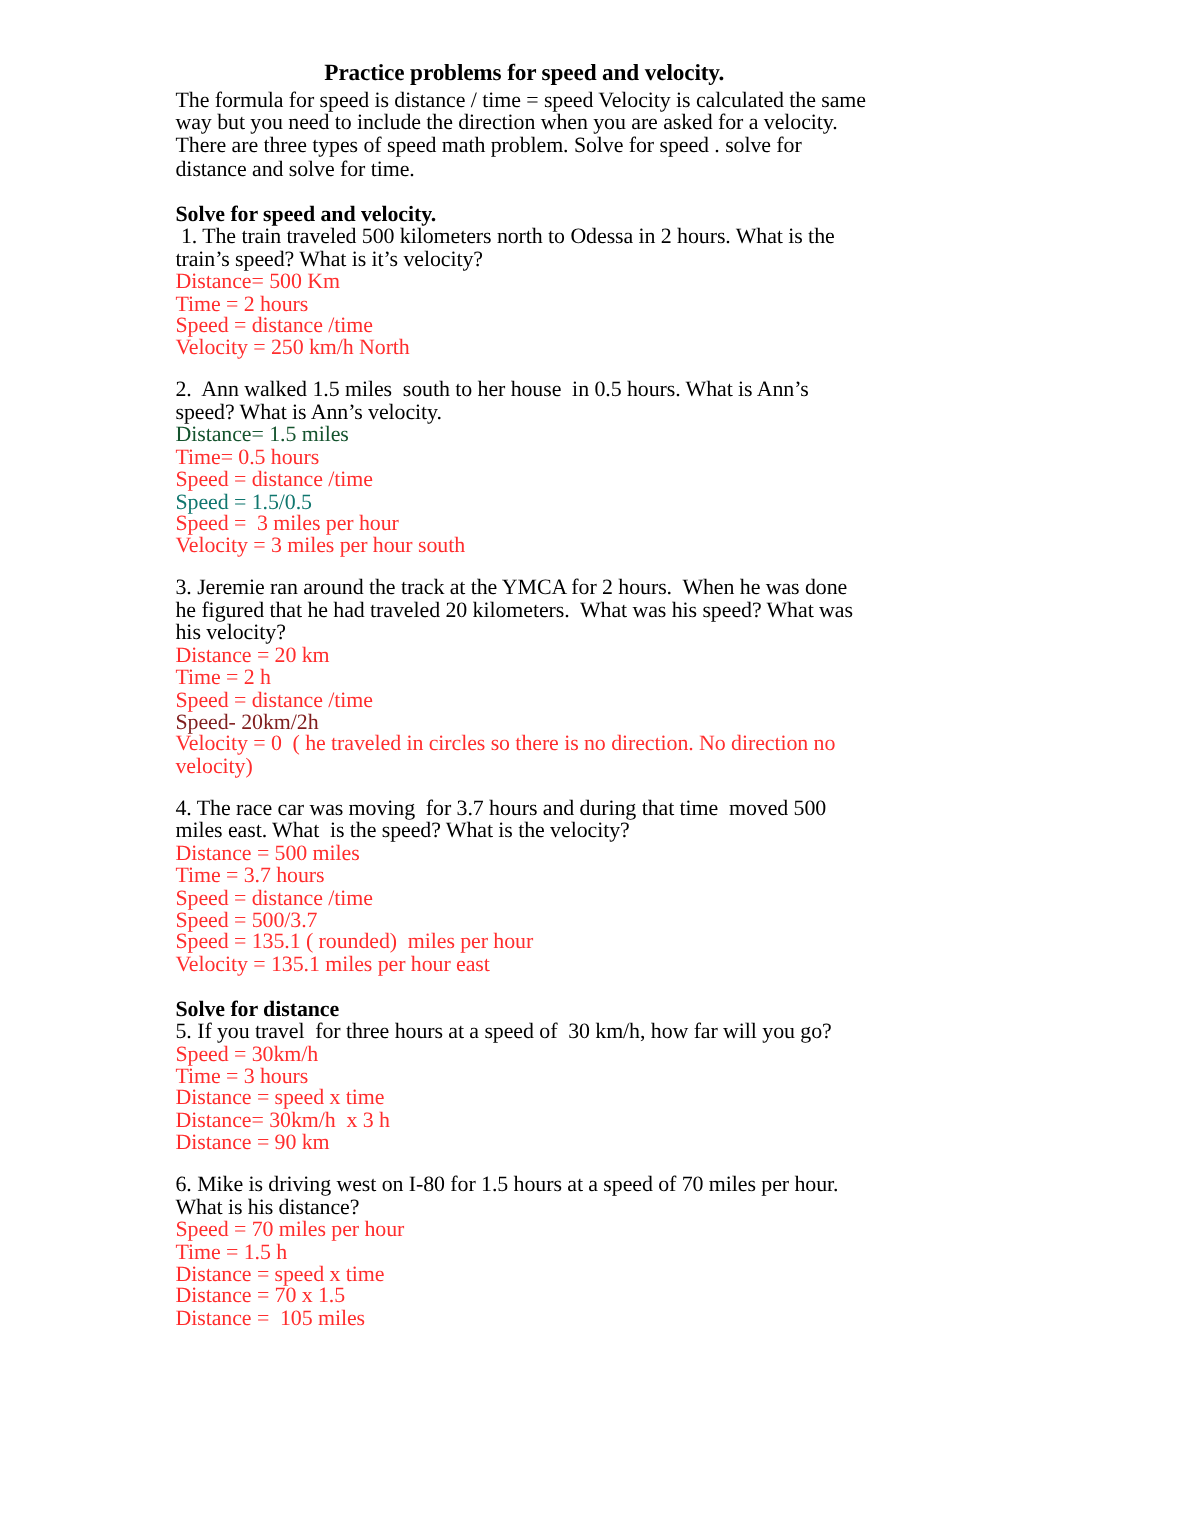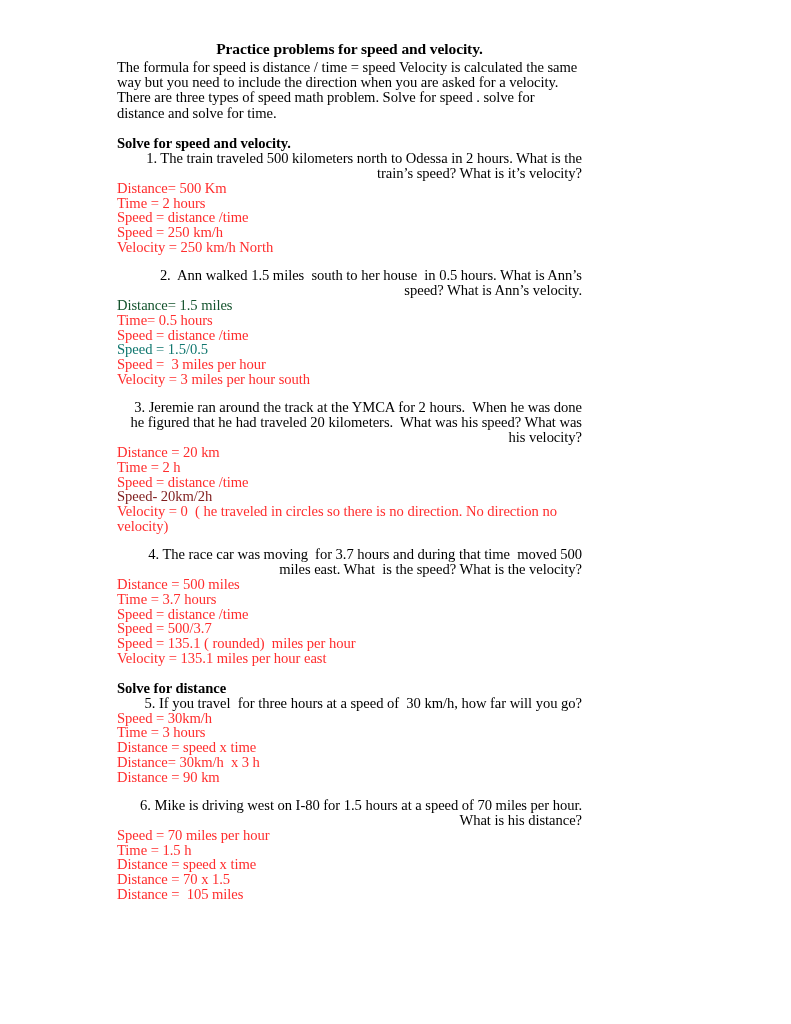--- a/index.html
+++ b/index.html
@@ -45,21 +45,20 @@
   }
   .problem-block {
     margin: 0;
   }
   .question {
     font-size: 14.6px;
     line-height: 15.1px;
     margin: 0;
     letter-spacing: -0.05px;
     white-space: pre-wrap;
-    text-align: right;
   }
   .answer-line {
     font-size: 14.6px;
     line-height: 14.8px;
     margin: 0;
     letter-spacing: -0.05px;
     white-space: pre-wrap;
   }
   .spacer {
     height: 14.8px;
@@ -78,21 +77,20 @@
   <p class="intro">The formula for speed is distance / time = speed   Velocity is calculated the same way  but you need to include the direction when you are asked for a velocity. There are three types of speed math problem. Solve for speed . solve for distance and solve for time.</p>
 
   <div id="sections-root">
       <div class="spacer"></div>
       <div class="section-heading">Solve for speed and velocity.</div>
       <div class="problem-block">
         <div class="question"> 1. The train traveled 500 kilometers north to Odessa in 2 hours. What is the train’s speed? What is it’s velocity?</div>
         <div class="answer-line" style="color: rgb(255, 45, 45);">Distance= 500 Km</div>
         <div class="answer-line" style="color: rgb(255, 45, 45);">Time = 2 hours</div>
         <div class="answer-line" style="color: rgb(255, 45, 45);">Speed = distance /time</div>
-        <div class="answer-line" style="color: rgb(255, 45, 45);">Speed = 250 km/h</div>
         <div class="answer-line" style="color: rgb(255, 45, 45);">Velocity = 250 km/h North</div>
       </div>
       <div class="spacer-sm"></div>
       <div class="problem-block">
         <div class="question">2.  Ann walked 1.5 miles  south to her house  in 0.5 hours. What is Ann’s speed? What is Ann’s velocity.</div>
         <div class="answer-line" style="color: #14532d;">Distance= 1.5 miles</div>
         <div class="answer-line" style="color: rgb(255, 45, 45);">Time= 0.5 hours</div>
         <div class="answer-line" style="color: rgb(255, 45, 45);">Speed = distance /time</div>
         <div class="answer-line" style="color: #0f766e;">Speed = 1.5/0.5</div>
         <div class="answer-line" style="color: rgb(255, 45, 45);">Speed =  3 miles per hour</div>

